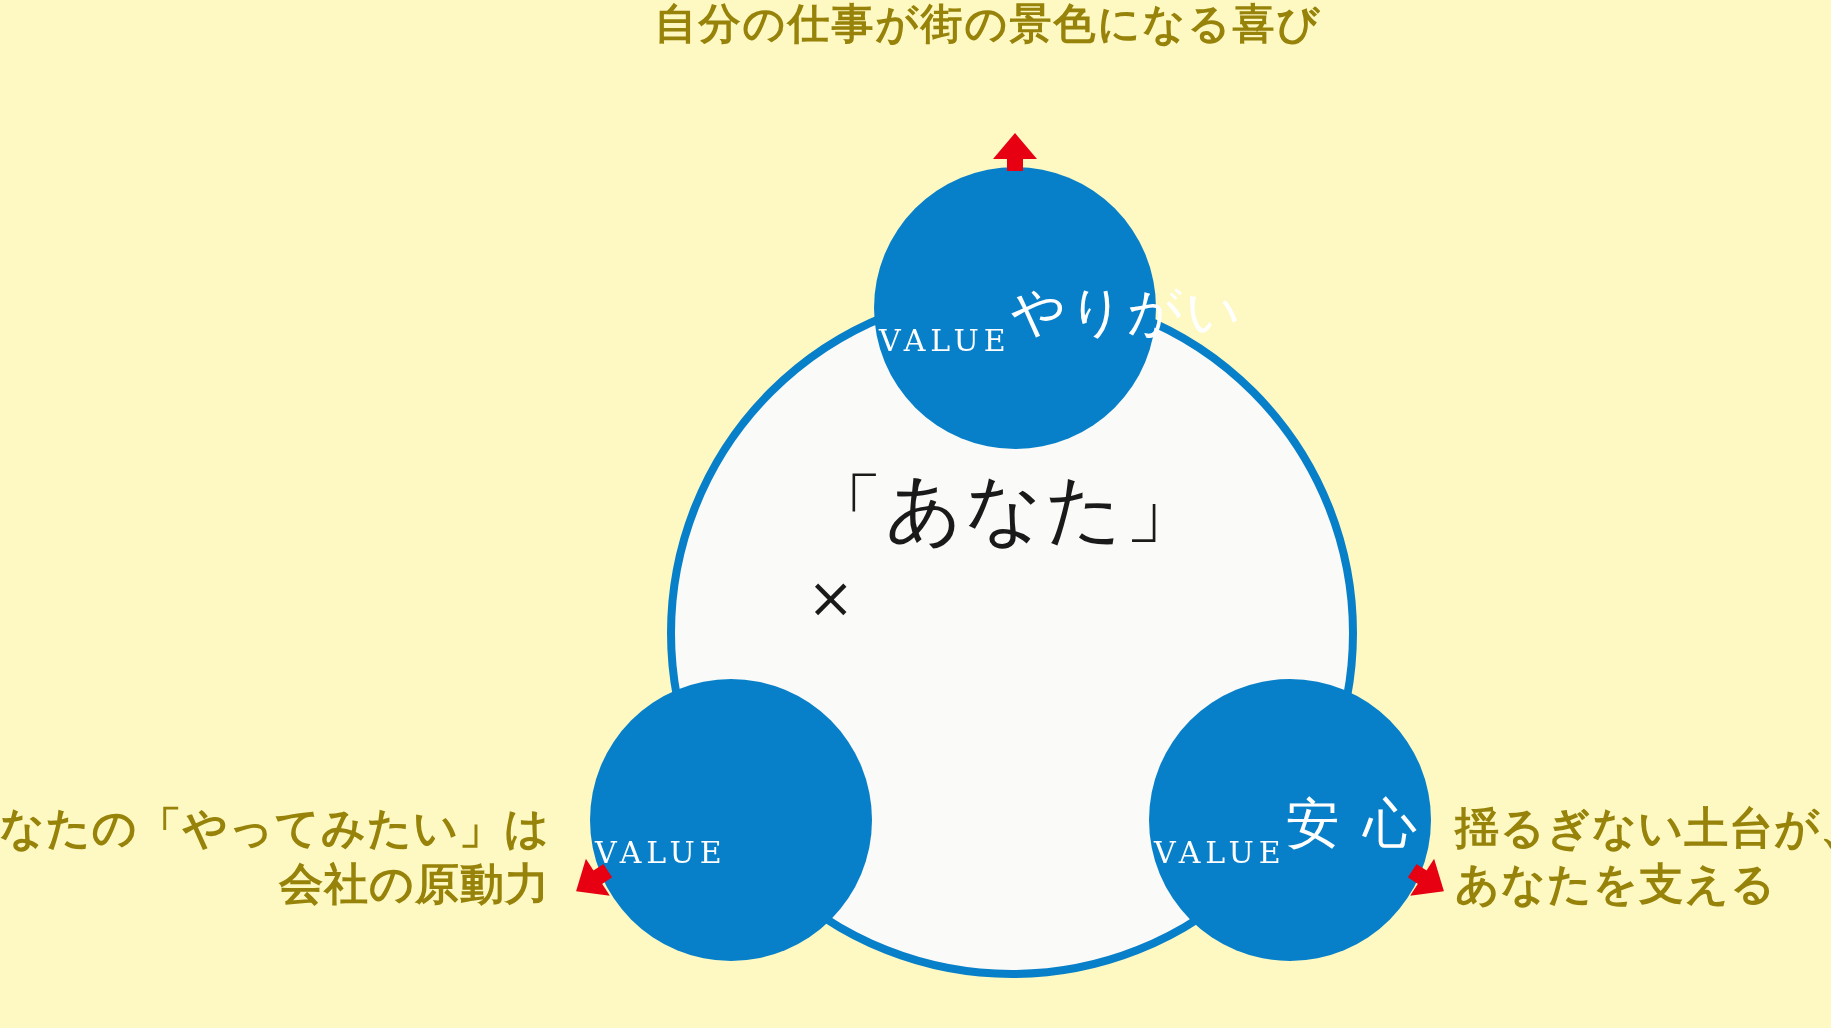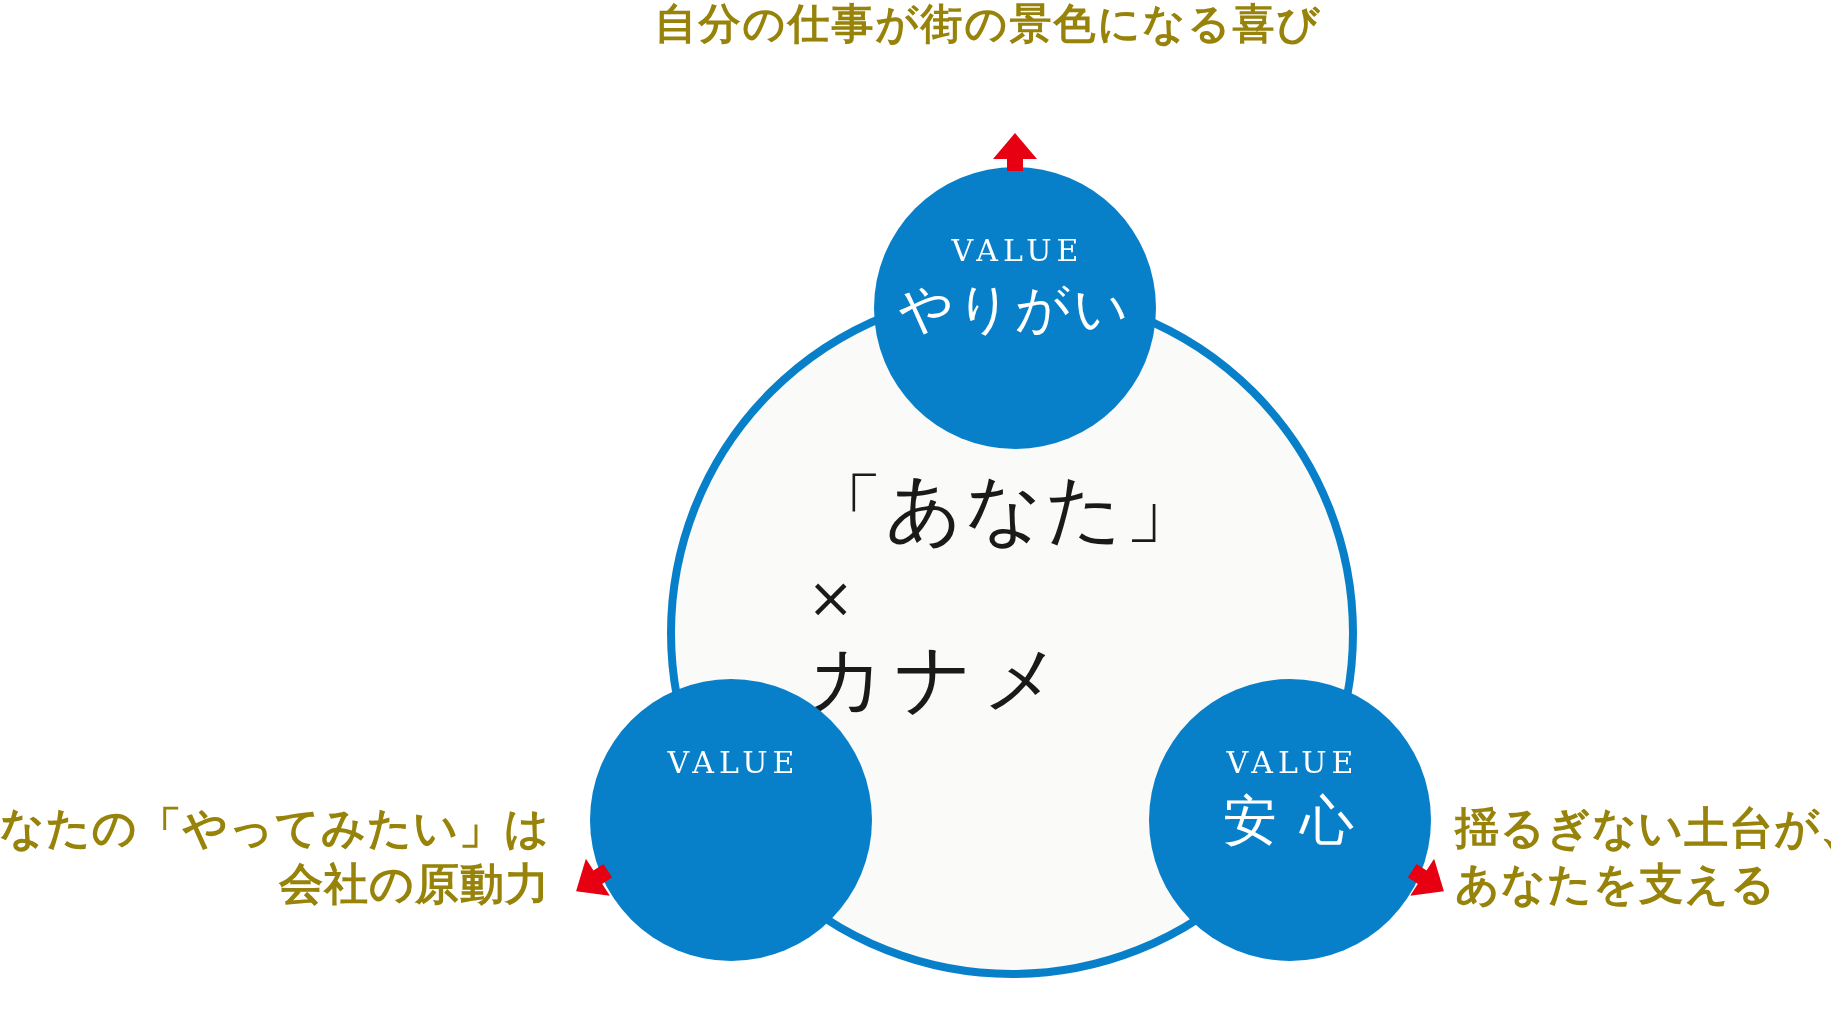--- a/index.html
+++ b/index.html
@@ -1,19 +1,19 @@
 <!DOCTYPE html>
 <html><head>
 <meta charset="utf-8">
 <style>
   html,body{margin:0;padding:0;background:#000;}
   .stage{
     position:relative;
     width:1831px;height:1028px;
-    background:#ffffff;
+    background:#fef9c3;
     overflow:hidden;
     font-family:"DejaVu Sans","Liberation Sans",sans-serif;
   }
   
   .top-caption{
     position:absolute;
     left:988px;top:0px;
     transform:translateX(-50%);
     white-space:nowrap;
     font-size:42px;
@@ -49,21 +49,21 @@
   .center-line3{font-size:76px;line-height:82px;margin-top:10px;letter-spacing:10px;}
   
   .value-circle{
     position:absolute;
     width:282px;height:282px;
     border-radius:50%;
     background:#0880c9;
     color:#fff;
     z-index:3;
     display:flex;
-    flex-direction:column;
+    flex-direction:row;
     align-items:center;
     text-align:center;
   }
   .value-circle.top{left:874px;top:167px;}
   .value-circle.left{left:590px;top:679px;}
   .value-circle.right{left:1149px;top:679px;}
   .value-label{
     margin-top:66px;
     font-family:"DejaVu Serif","Liberation Serif",serif;
     font-size:30px;
@@ -114,21 +114,20 @@
 
 <div class="stage">
 
   <div class="top-caption">自分の仕事が街の景色になる喜び</div>
 
   <div class="big-circle"></div>
 
   <div class="center-text">
     <div class="center-line1">「あなた」</div>
     <div class="center-line2">×</div>
-    <div class="center-line3">カナメ</div>
   </div>
 
   <div class="value-circle top">
     <div class="value-label">VALUE</div>
     <div class="value-word">やりがい</div>
   </div>
 
   <div class="value-circle left">
     <div class="value-label">VALUE</div>
   </div>

